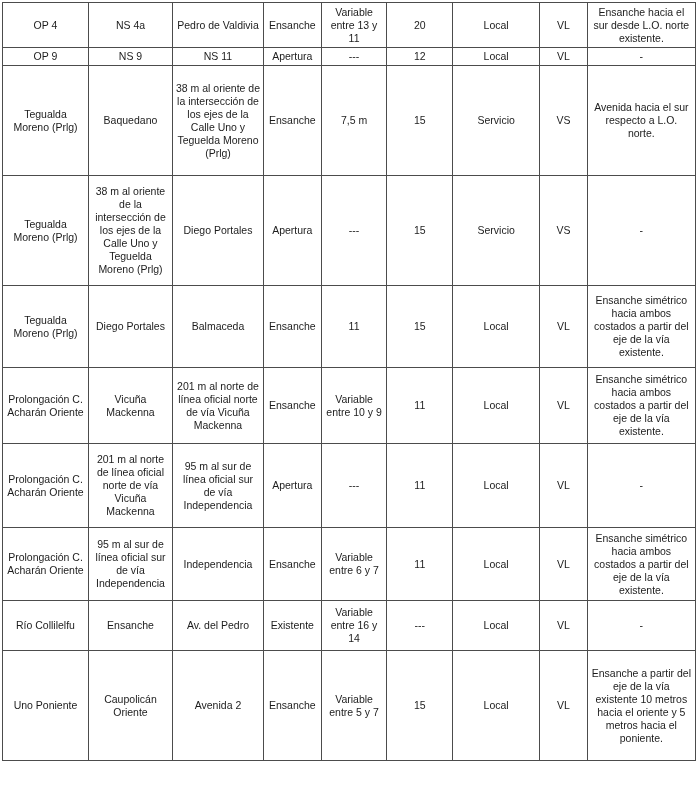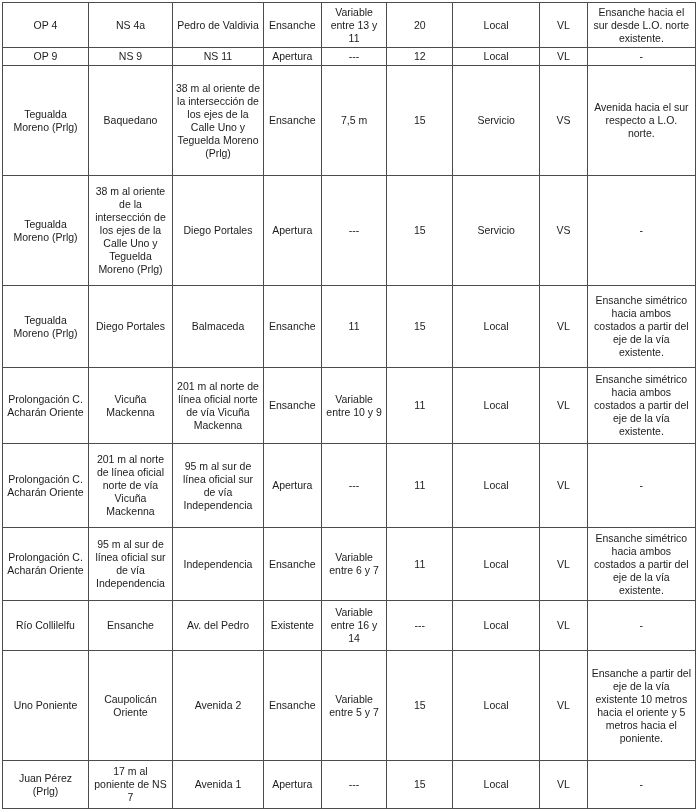--- a/index.html
+++ b/index.html
@@ -175,26 +175,15 @@
           <td>Uno Poniente</td>
           <td>Caupolicán Oriente</td>
           <td>Avenida 2</td>
           <td>Ensanche</td>
           <td>Variable entre 5 y 7</td>
           <td>15</td>
           <td>Local</td>
           <td>VL</td>
           <td>Ensanche a partir del eje de la vía existente 10 metros hacia el oriente y 5 metros hacia el poniente.</td>
         </tr>
-        <tr class="r11">
-          <td>Juan Pérez (Prlg)</td>
-          <td>17 m al poniente de NS 7</td>
-          <td>Avenida 1</td>
-          <td>Apertura</td>
-          <td>---</td>
-          <td>15</td>
-          <td>Local</td>
-          <td>VL</td>
-          <td>-</td>
-        </tr>
       </tbody>
   </table>
 </div>
 
 </body></html>

